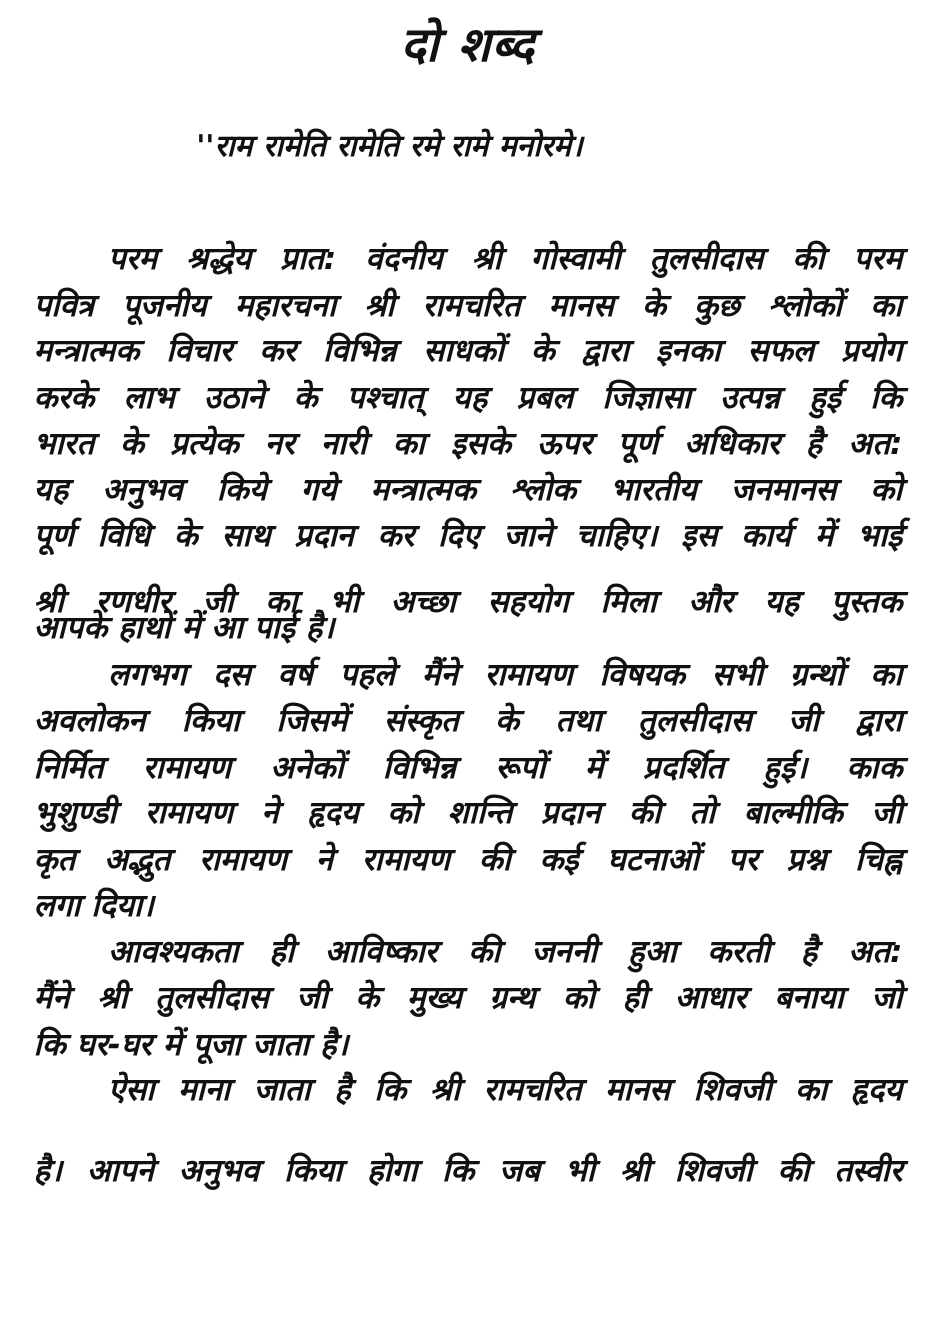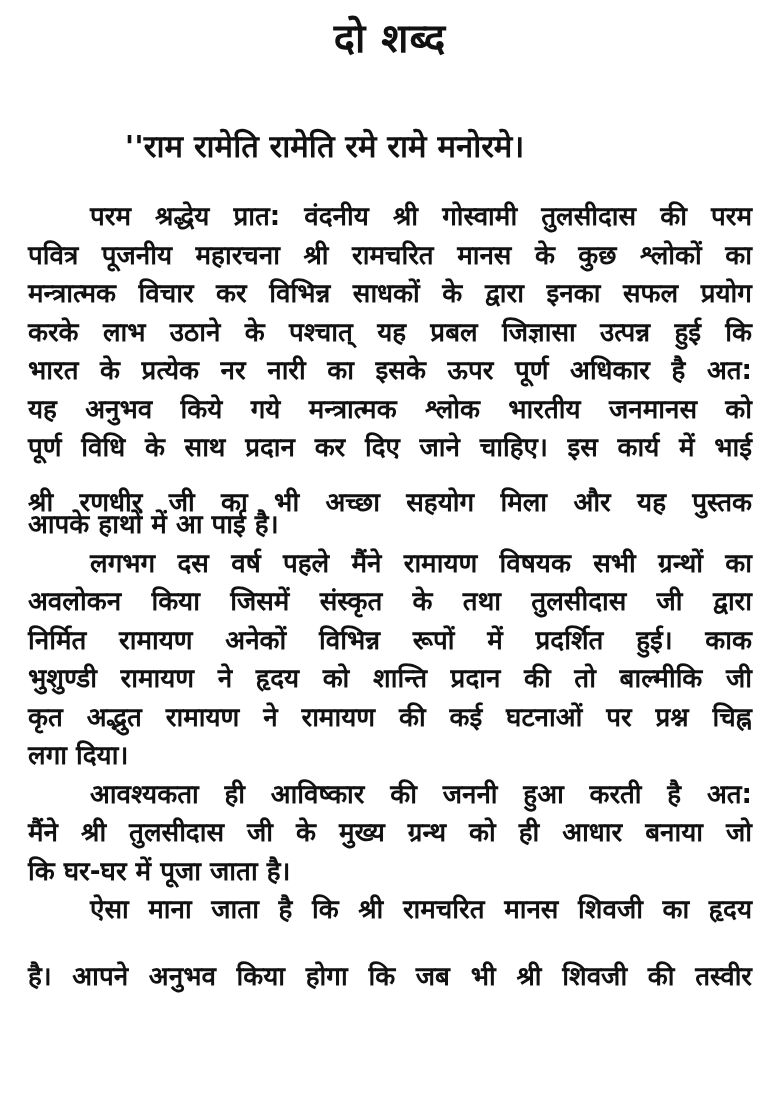--- a/index.html
+++ b/index.html
@@ -14,42 +14,42 @@
       position: relative;
       color: #111111;
       font-family: "DejaVu Sans", "Liberation Sans", sans-serif;
     }
     .page {
       position: absolute;
       left: 0;
       top: 0;
       width: 780px;
       height: 1108px;
+      font-style: italic;
     }
     .title {
       position: absolute;
       left: 0;
       width: 780px;
       top: 8px;
       text-align: center;
       font-size: 40px;
       font-weight: bold;
       line-height: 60px;
       letter-spacing: 1px;
     }
     .verse {
       position: absolute;
       left: 0;
       width: 649px;
       text-align: center;
-      font-size: 31px;
+      font-size: 25px;
       font-weight: bold;
       line-height: 40px;
       white-space: nowrap;
-      margin-top: 24px;
     }
     .line {
       position: absolute;
       left: 28px;
       width: 724px;
       font-size: 26px;
       line-height: 38px;
       white-space: nowrap;
       text-align: justify;
       text-align-last: justify;

